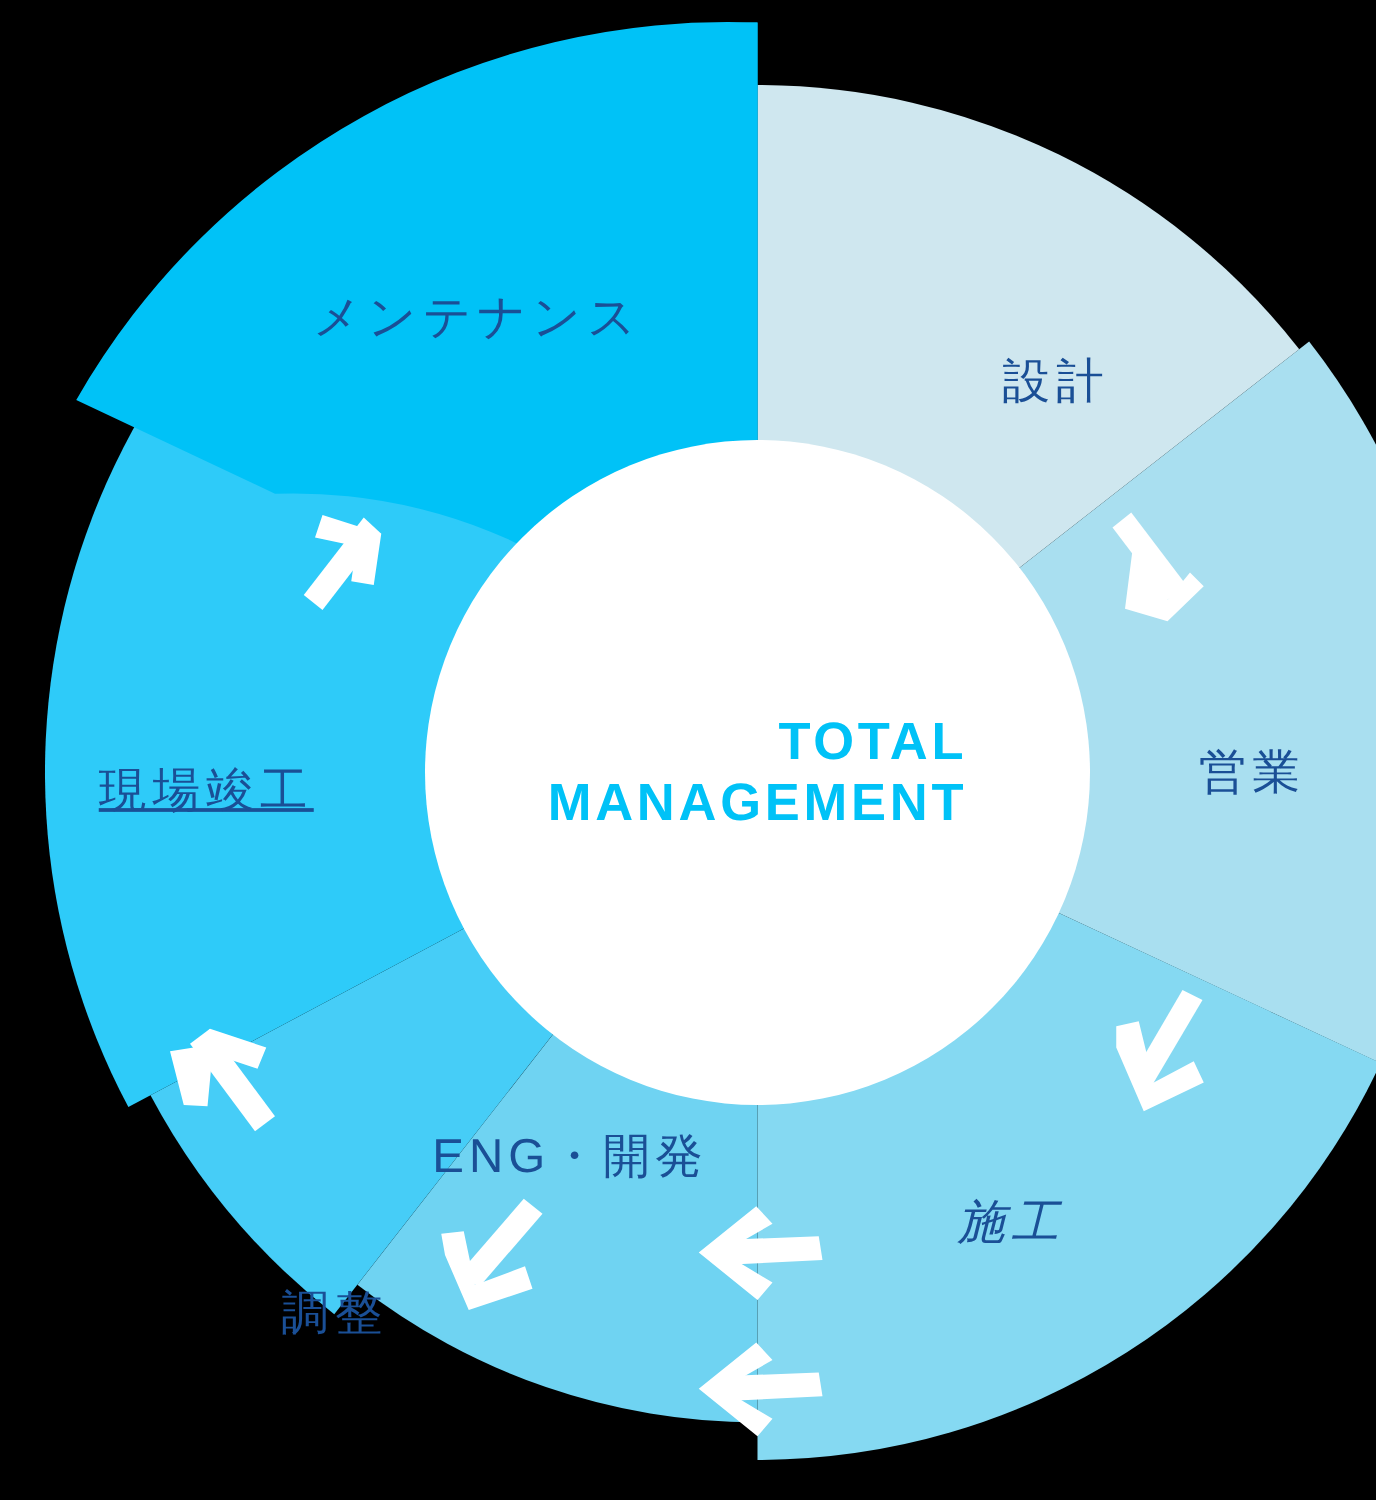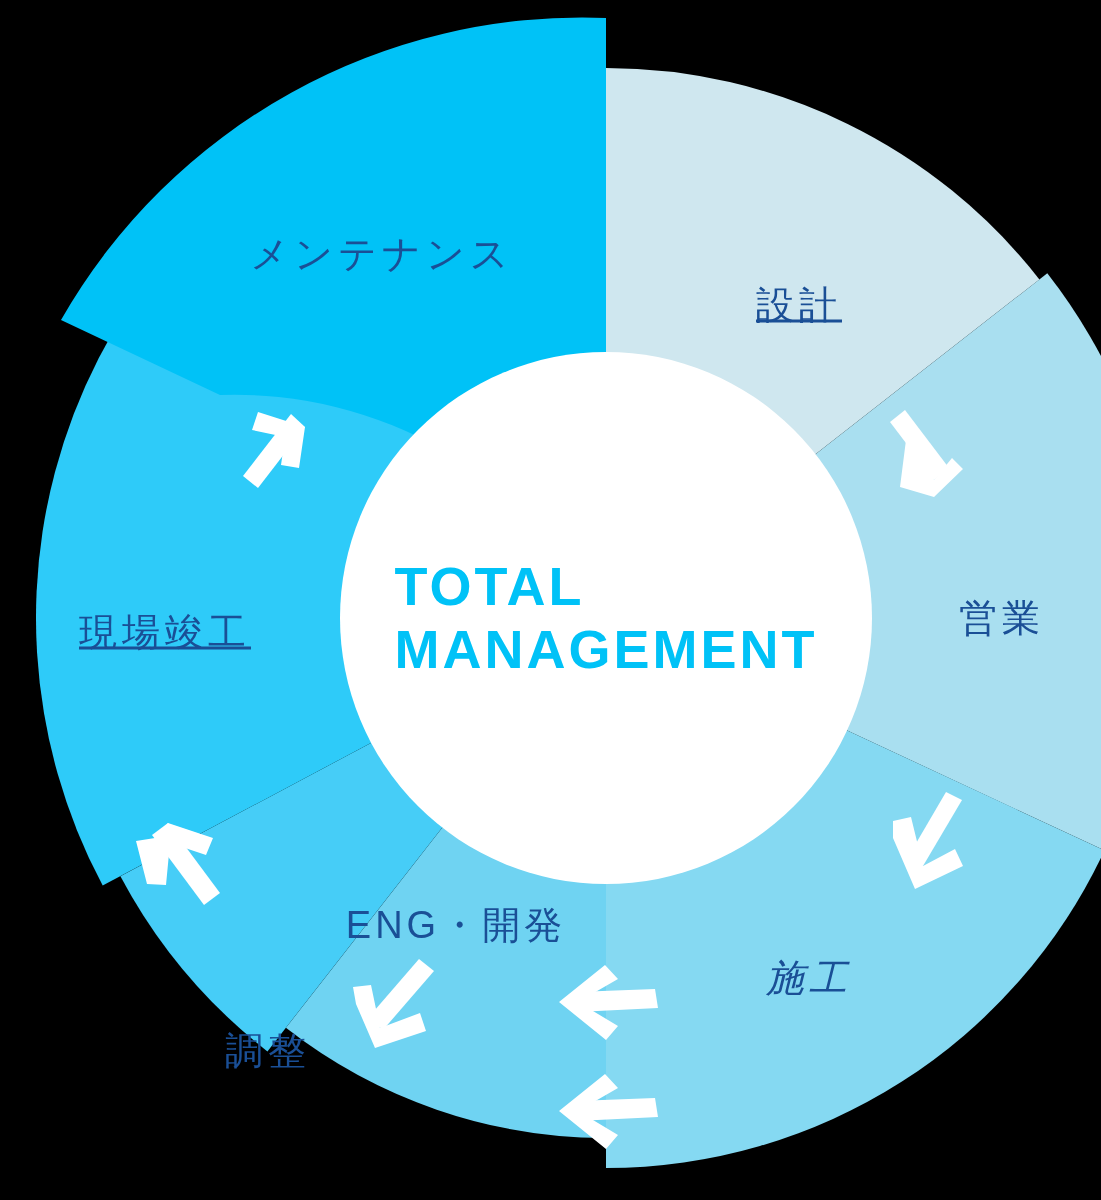--- a/index.html
+++ b/index.html
@@ -37,23 +37,23 @@
     pointer-events: none;
   }
   .seg-label.latin {
     letter-spacing: 4px;
   }
   #center-title {
     position: absolute;
     left: 606px;
     top: 618px;
     transform: translate(-50%, -50%);
-    text-align: left;
+    text-align: right;
     color: #00c2f7;
-    font-size: 54px;
+    font-size: 42px;
     font-weight: bold;
     line-height: 1.16;
     letter-spacing: 3px;
     white-space: nowrap;
   }
   #center-title .line1 { display: block; }
   #center-title .line2 { display: block; }
 </style>
 </head>
 <body style="background: rgb(0, 0, 0);">
@@ -117,21 +117,21 @@
 
       <g>
         <path d="M 291 414 L 305 427 L 258 488 L 243 476 Z"></path>
         <path d="M 252 430 L 258 412 L 305 427 L 299 468 L 281 465 L 285 437 Z"></path>
       </g>
     </g>
   </svg>
 
   <div class="seg-label" style="left:382px; top:254px;">メンテナンス</div>
 
-  <div class="seg-label" style="left:799px; top:305px;text-decoration:underline;">設計</div>
+  <div class="seg-label" style="left:845px; top:305px;">設計</div>
 
   <div class="seg-label" style="left:1002px; top:618px;">営業</div>
 
   <div class="seg-label" style="left:809px; top:978px;font-style:italic;">施工</div>
 
   <div class="seg-label latin" style="left:456px; top:925px;">ENG・開発</div>
 
   <div class="seg-label" style="left:268px; top:1051px;">調整</div>
 
   <div class="seg-label" style="left:165px; top:632px;text-decoration:underline;">現場竣工</div>

